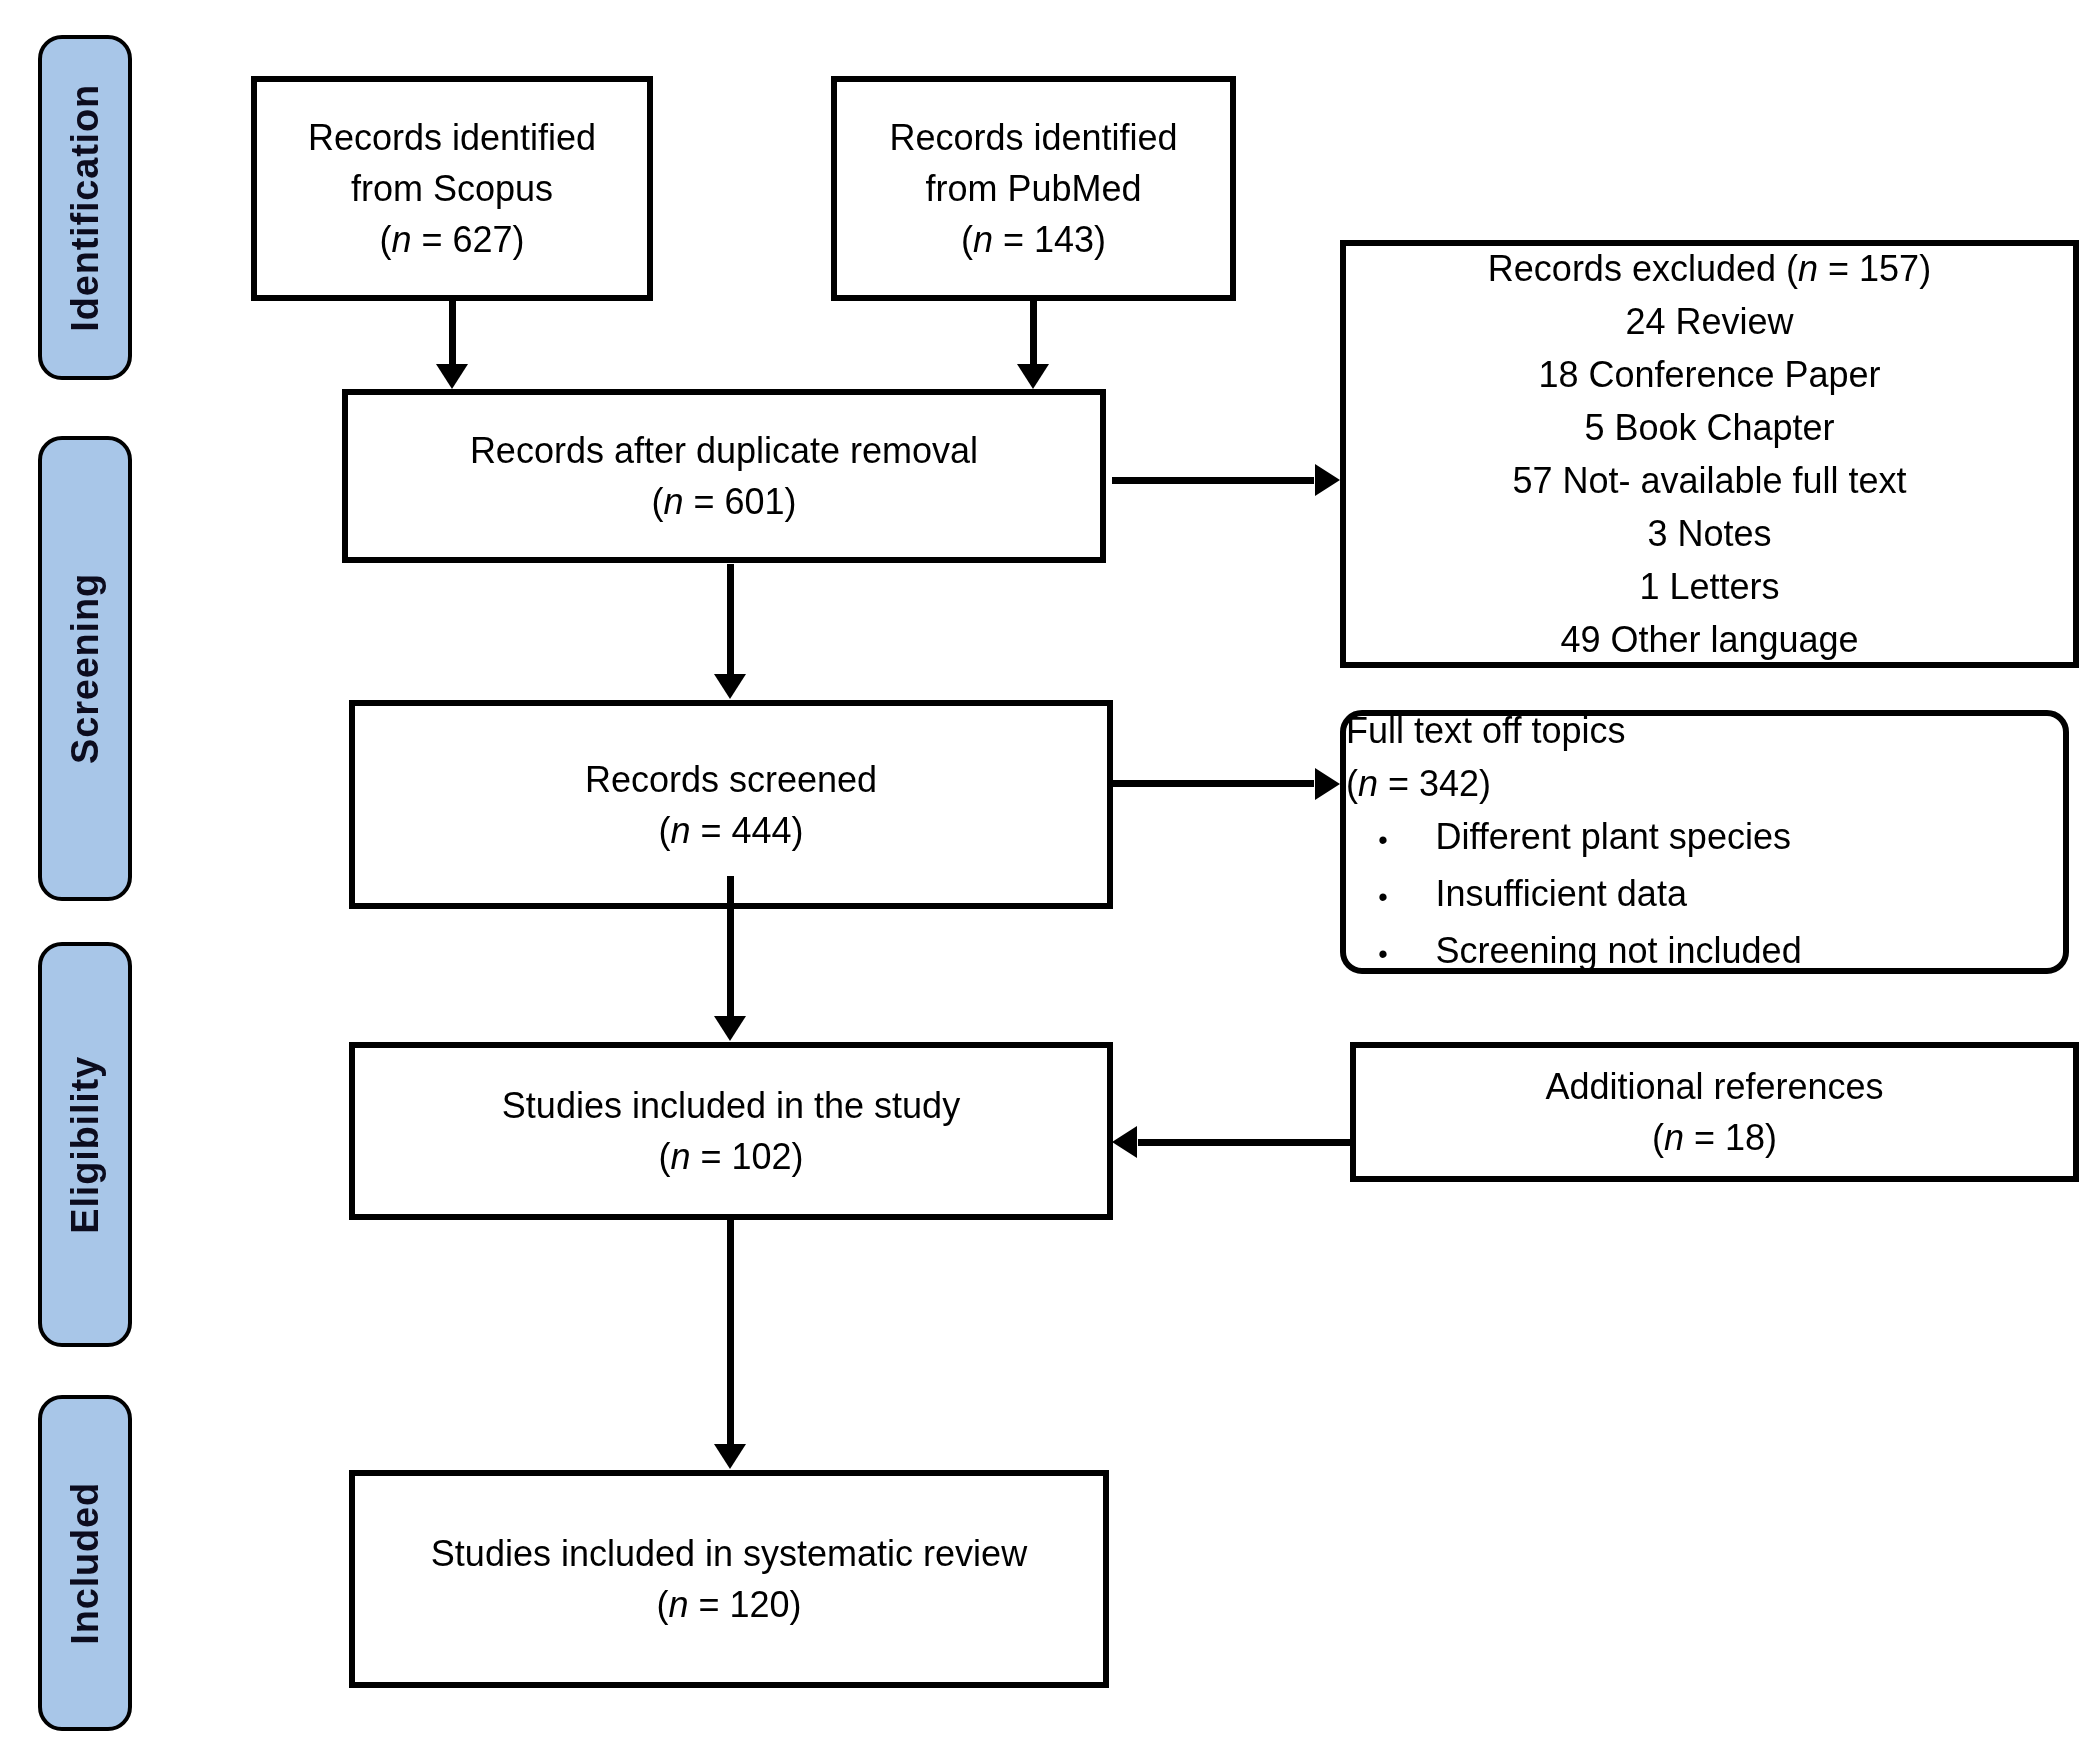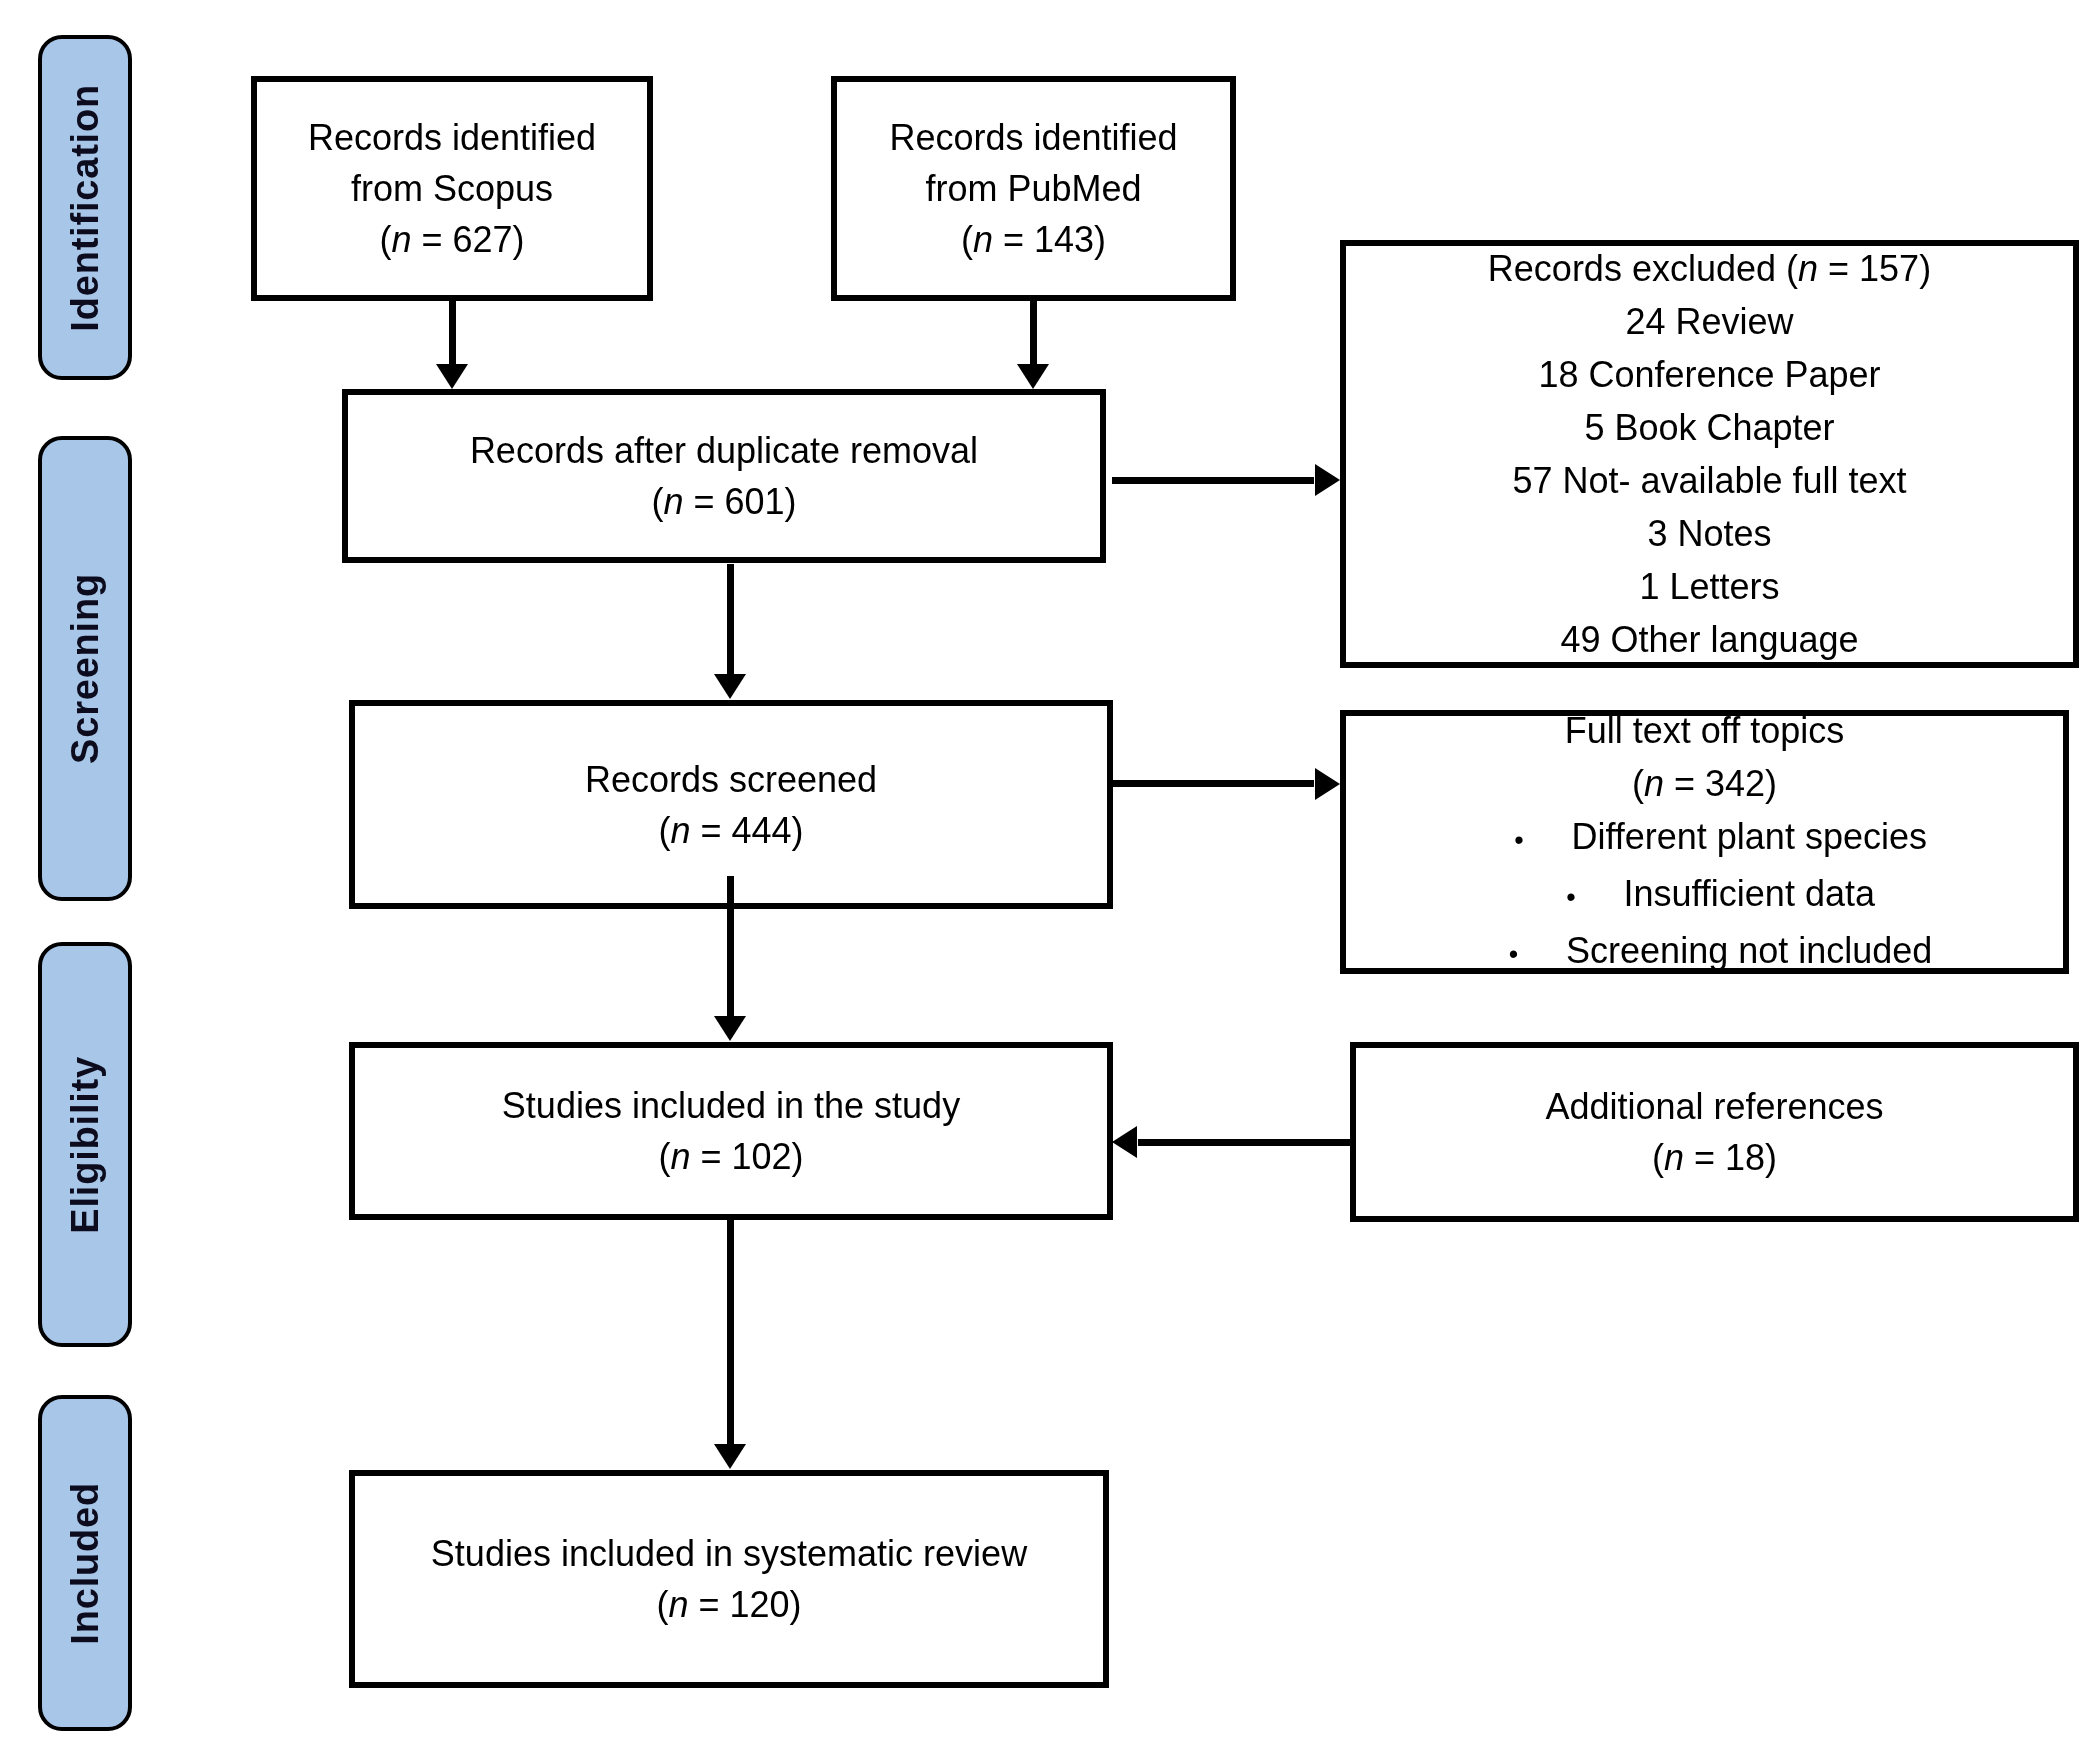--- a/index.html
+++ b/index.html
@@ -47,24 +47,24 @@
     font-size:36px;
     line-height:51px;
   }
   .box .line{white-space:nowrap;text-align:center;}
   .nvar{font-style:italic;}
   #box-scopus{left:251px;top:76px;width:402px;height:225px;}
   #box-pubmed{left:831px;top:76px;width:405px;height:225px;}
   #box-duplicate{left:342px;top:389px;width:764px;height:174px;}
   #box-excluded{left:1340px;top:240px;width:739px;height:428px;line-height:53px;}
   #box-screened{left:349px;top:700px;width:764px;height:209px;}
-  #box-fulltext{left:1340px;top:710px;width:729px;height:264px;line-height:53px;align-items:center;padding:8px 0;justify-content:center;}
+  #box-fulltext{left:1340px;top:710px;width:729px;height:264px;line-height:53px;align-items:flex-start;padding:8px 0;justify-content:center;border-radius:22px;}
   #box-fulltext .line{text-align:center;}
   #box-study{left:349px;top:1042px;width:764px;height:178px;}
-  #box-additional{left:1350px;top:1042px;width:729px;height:180px;}
+  #box-additional{left:1350px;top:1042px;width:729px;height:140px;}
   #box-sysreview{left:349px;top:1470px;width:760px;height:218px;}
   .bullet-row{
     display:flex;align-items:baseline;
     text-align:left;
     padding-left:22.4px;
   }
   .bullet-glyph{
     width:29px;font-size:27px;flex:0 0 29px;
     margin-right:38px;text-align:center;
   }

